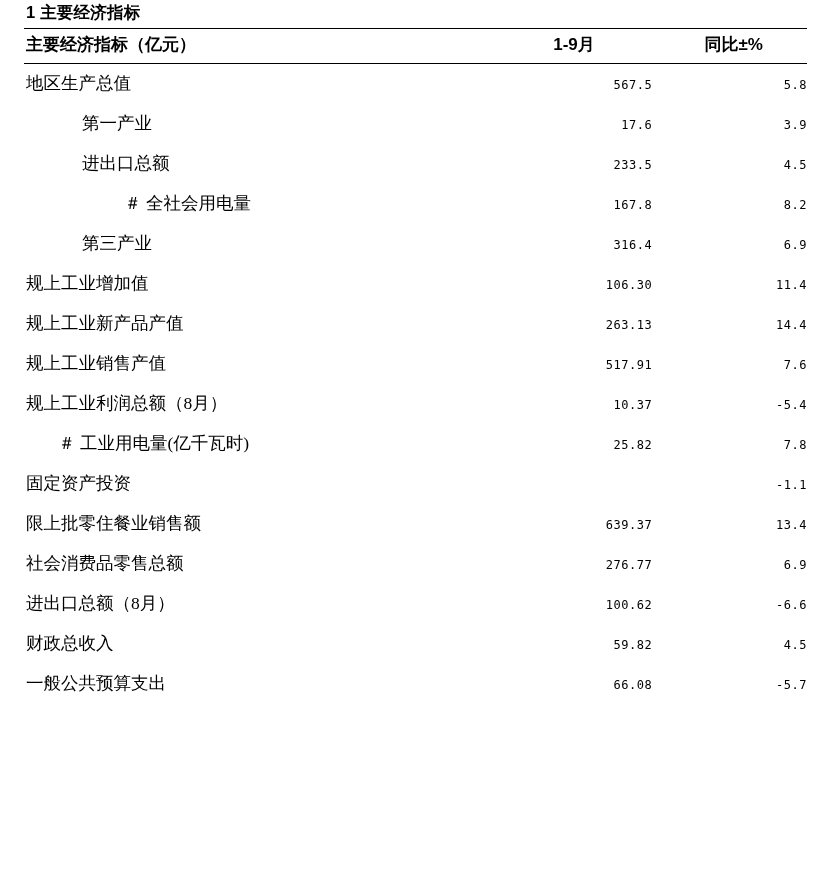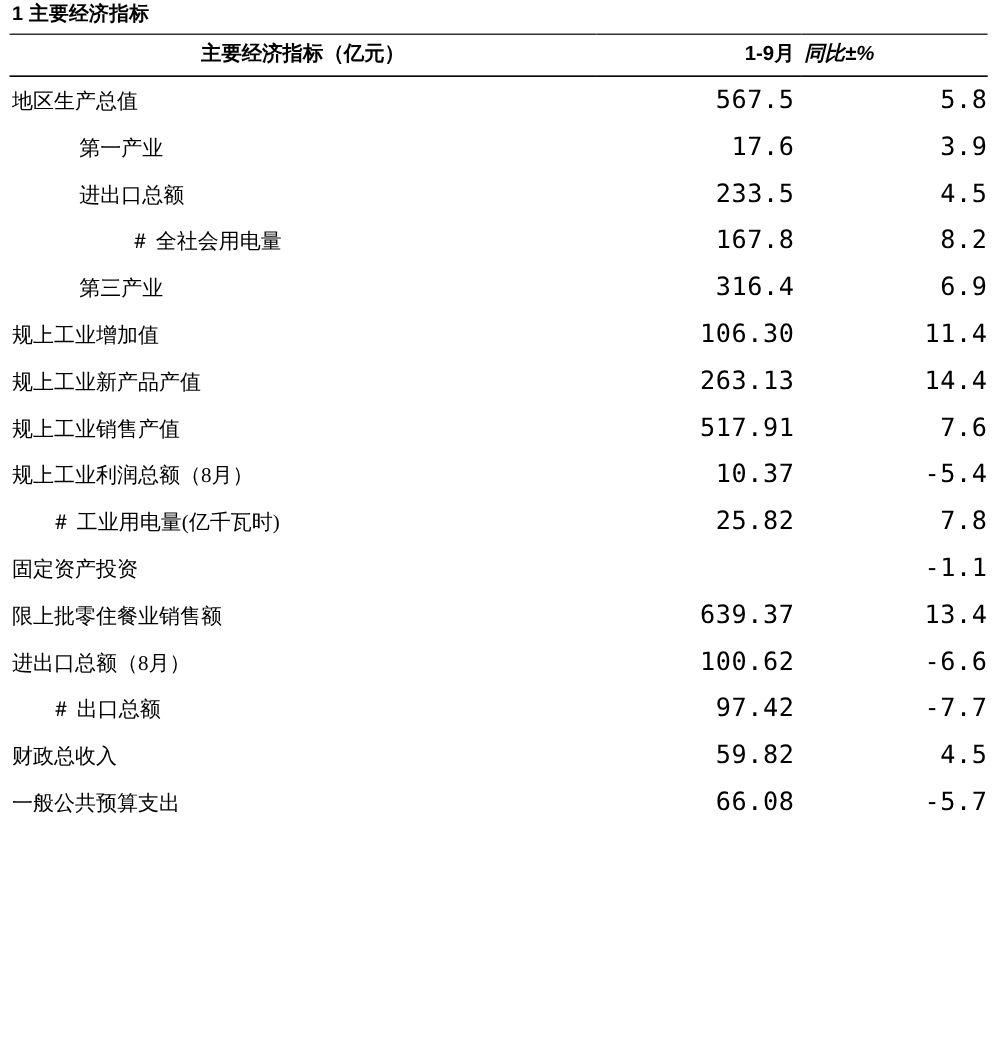--- a/index.html
+++ b/index.html
@@ -12,21 +12,21 @@
     height: 875px;
     font-family: "Liberation Serif", "DejaVu Serif", serif;
     color: #000000;
     overflow: hidden;
   }
   .page {
     position: relative;
     width: 831px;
     height: 734px;
     box-sizing: border-box;
-    padding: 0 8px;
+    padding: 0 24px;
   }
   .section-title {
     font-family: "Liberation Sans", "DejaVu Sans", sans-serif;
     font-weight: bold;
     font-size: 16.5px;
     line-height: 20px;
     padding: 2px 0 6px 2px;
     letter-spacing: 0.2px;
   }
   table.data {
@@ -39,46 +39,45 @@
   table.data col.c-yoy    { width: 19%; }
 
   thead th {
     font-family: "Liberation Sans", "DejaVu Sans", sans-serif;
     font-weight: bold;
     font-size: 17px;
     line-height: 22px;
     padding: 5px 2px 7px 2px;
     border-top: 1.6px solid #000;
     border-bottom: 1.2px solid #000;
-    text-align: center;
+    text-align: left;
     white-space: nowrap;
   }
   thead th.num {
-    text-align: right;
+    text-align: center;
     padding-right: 6px;
   }
   thead th.yoy {
-    text-align: left;
+    text-align: center;
     padding-right: 0px;
-    font-style: italic;
   }
   tbody td {
     font-size: 17.5px;
     line-height: 22px;
     padding: 8px 2px 8px 2px;
     vertical-align: baseline;
     white-space: nowrap;
   }
   tbody td.name {
     font-family: "Liberation Serif", "DejaVu Serif", serif;
     margin-left: 36px;
   }
   tbody td.num, tbody td.yoy {
     font-family: "DejaVu Sans Mono", "Liberation Mono", monospace;
-    font-size: 21px;
+    font-size: 12px;
     text-align: right;
     letter-spacing: 0.5px;
   }
   tbody td.num { padding-right: 6px; }
   tbody td.yoy { padding-right: 0px; }
 
   .ind-0 { padding-left: 2px; }
   .ind-1 { padding-left: 58px; }
   .ind-2 { padding-left: 100px; }
   .ind-h { padding-left: 34px; }
@@ -158,28 +157,28 @@
           <td class="name ind-0">固定资产投资</td>
           <td class="num"></td>
           <td class="yoy">-1.1</td>
         </tr>
         <tr>
           <td class="name ind-0">限上批零住餐业销售额</td>
           <td class="num">639.37</td>
           <td class="yoy">13.4</td>
         </tr>
         <tr>
+          <td class="name ind-0">社会消费品零售总额</td>
+          <td class="num">276.77</td>
+          <td class="yoy">6.9</td>
+        </tr>
+        <tr>
           <td class="name ind-0">进出口总额（8月）</td>
           <td class="num">100.62</td>
           <td class="yoy">-6.6</td>
-        </tr>
-        <tr>
-          <td class="name ind-h">＃ 出口总额</td>
-          <td class="num">97.42</td>
-          <td class="yoy">-7.7</td>
         </tr>
         <tr>
           <td class="name ind-0">财政总收入</td>
           <td class="num">59.82</td>
           <td class="yoy">4.5</td>
         </tr>
         <tr>
           <td class="name ind-0">一般公共预算支出</td>
           <td class="num">66.08</td>
           <td class="yoy">-5.7</td>

